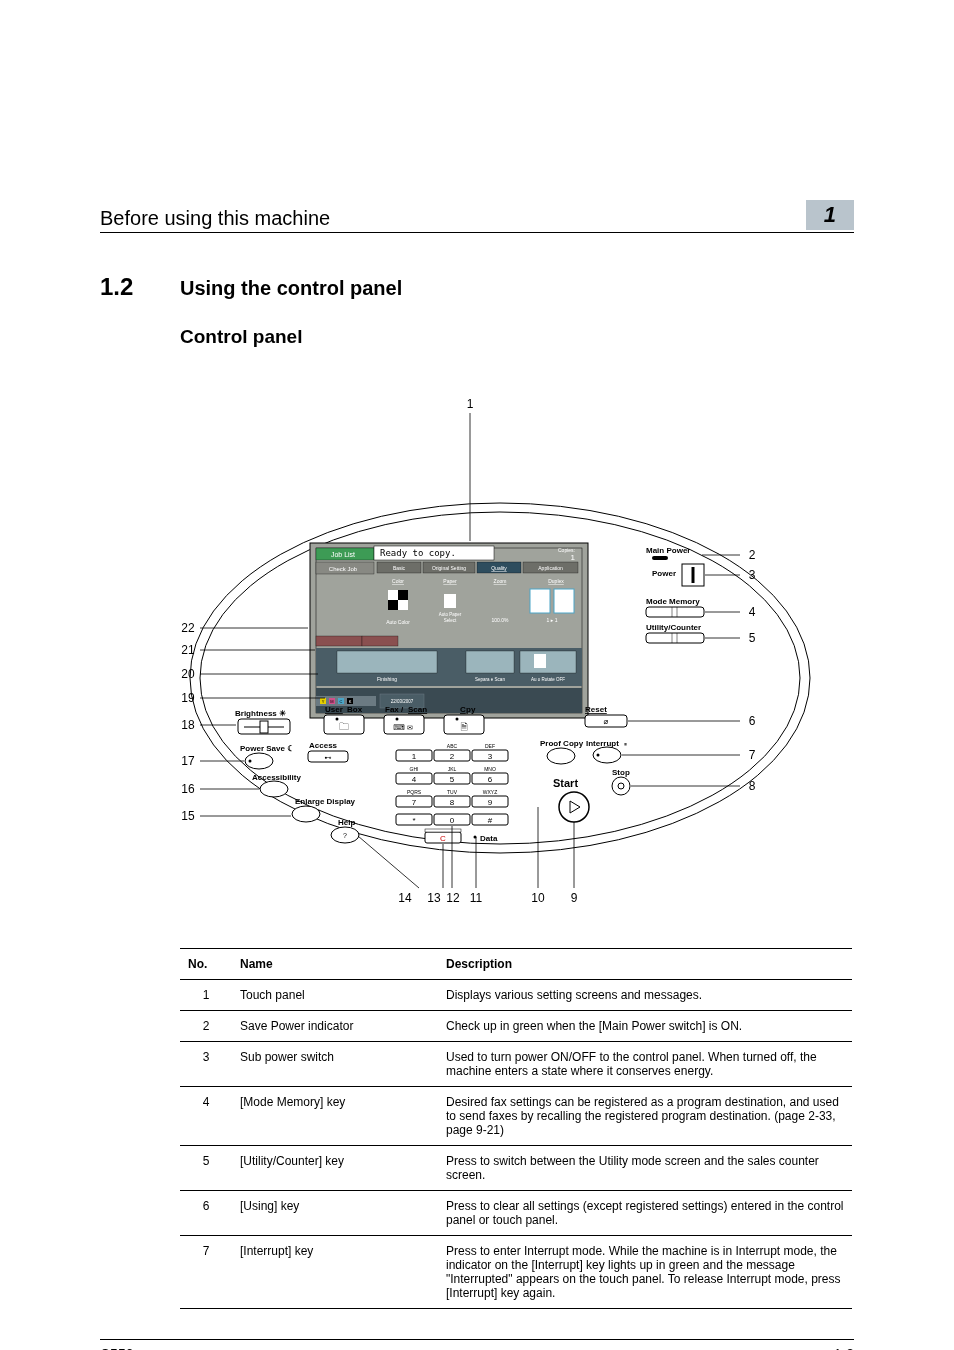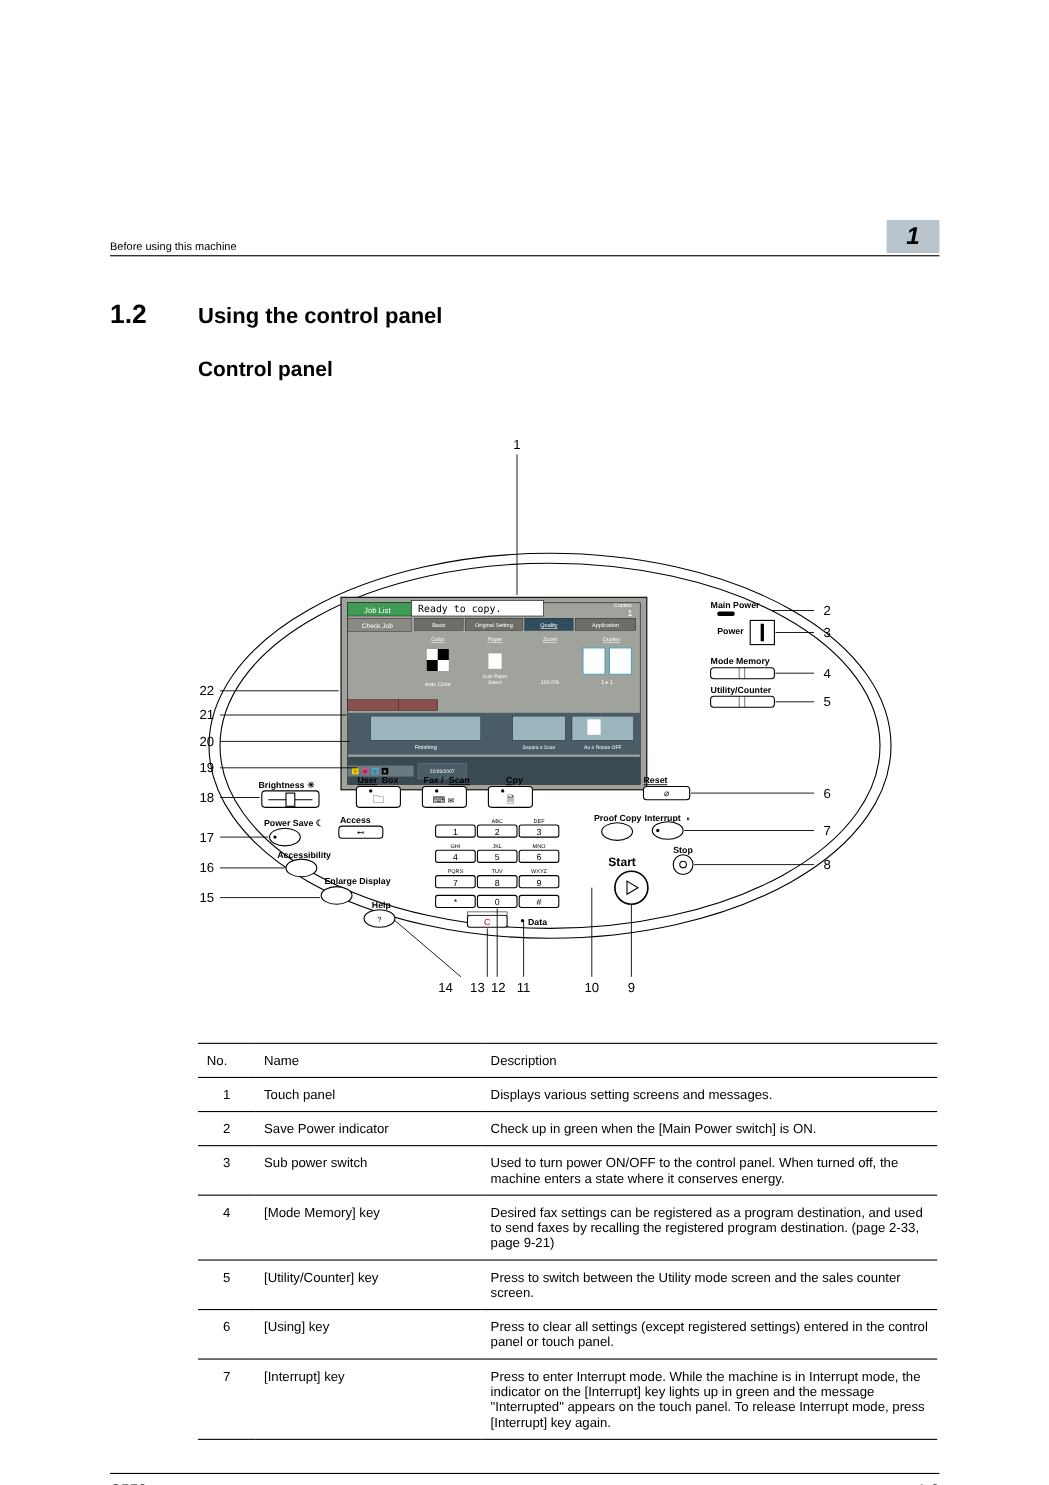--- a/index.html
+++ b/index.html
@@ -17,21 +17,21 @@
     }
     .header-row {
       display: flex;
       justify-content: space-between;
       align-items: flex-end;
       border-bottom: 1px solid #000;
       padding-bottom: 2px;
       margin-bottom: 40px;
     }
     .header-text {
-      font-size: 10px;
+      font-size: 20px;
     }
     .chapter-badge {
       background: #b9c4cc;
       padding: 0 18px;
       height: 30px;
       display: flex;
       align-items: center;
       justify-content: center;
       font-size: 22px;
       font-weight: bold;
@@ -72,21 +72,21 @@
       font-size: 12px;
     }
     th, td {
       border-top: 1px solid #000;
       border-bottom: 1px solid #000;
       padding: 8px 8px;
       text-align: left;
       vertical-align: top;
     }
     th {
-      font-weight: normal;
+      font-weight: bold;
     }
     td.no-col {
       width: 36px;
       text-align: center;
     }
     td.name-col {
       width: 190px;
     }
     .footer-row {
       display: flex;

